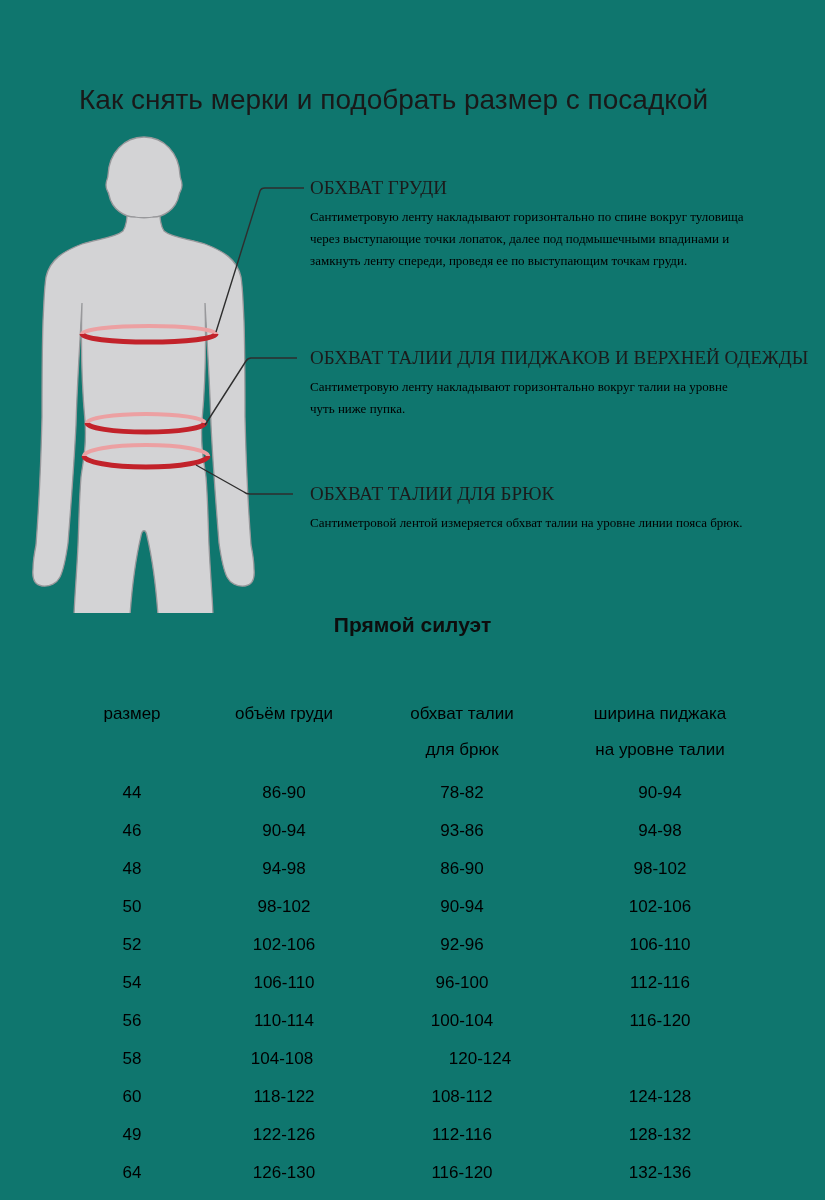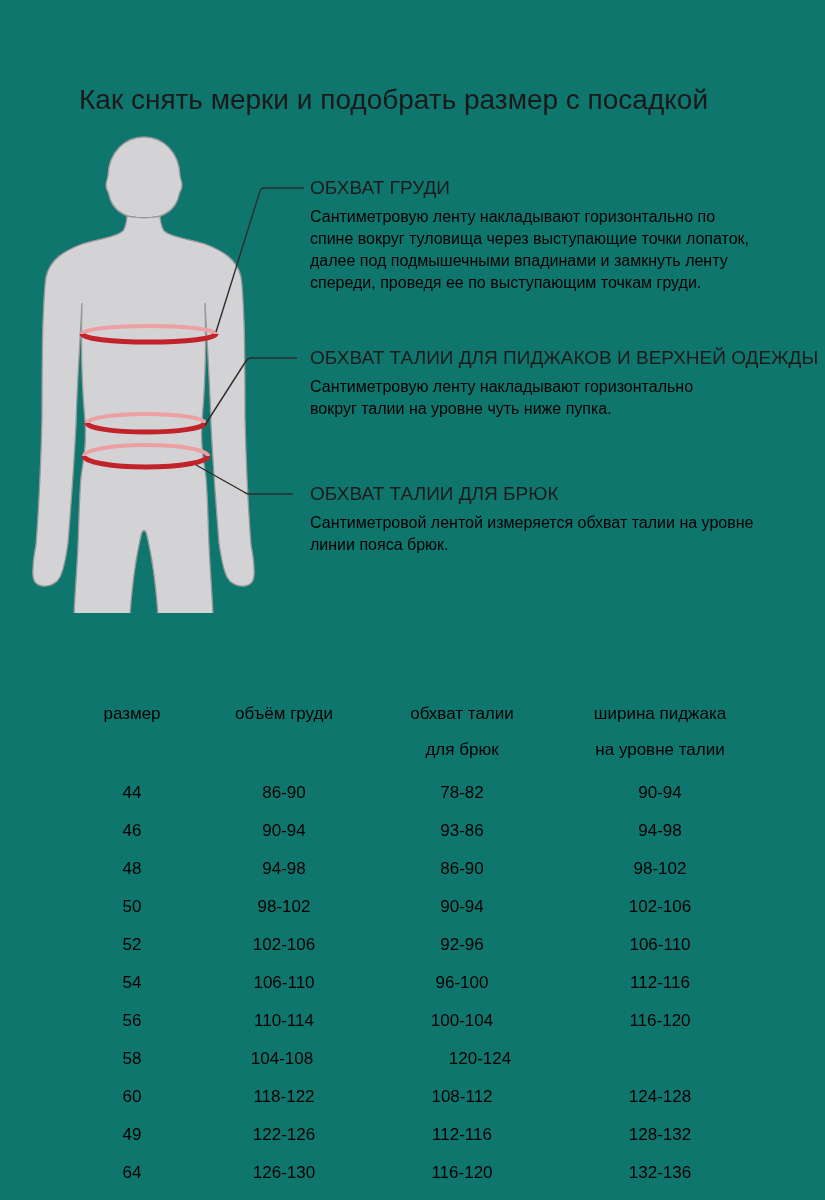--- a/index.html
+++ b/index.html
@@ -5,23 +5,23 @@
   html,body{margin:0;padding:0;background:#fff;}
   .page{
     position:relative;width:825px;height:1200px;background:#0f766e;
     font-family:"Liberation Sans",sans-serif;color:#111;overflow:hidden;
   }
   .page-title{
     position:absolute;left:79px;top:84px;font-size:28px;font-weight:400;
     color:#191919;white-space:nowrap;
   }
   .figure-svg{position:absolute;left:20px;top:125px;}
-  .callout{position:absolute;}
+  .callout{position:absolute;font-family:Liberation Serif, serif;}
   .callout-label{font-size:19px;color:#1b1b1b;white-space:nowrap;font-weight:400;}
-  .callout-desc{font-size:16px;line-height:22px;color:#000;margin-top:7px;}
+  .callout-desc{font-size:13px;line-height:22px;color:#000;margin-top:7px;}
   #callout-chest{left:310px;top:177px;width:452px;}
   #callout-waist-jacket{left:310px;top:347px;width:424px;}
   #callout-waist-trousers{left:310px;top:483px;width:468px;}
   .table-title{
     position:absolute;left:0;top:613px;width:825px;text-align:center;
     font-size:21px;font-weight:bold;color:#0d0d0d;
   }
   .table-wrap{position:absolute;left:70px;top:660px;width:700px;font-size:17px;color:#000;margin-top:36px;}
   .thead-line{display:flex;height:36px;}
   .trow{display:flex;height:38px;}
@@ -111,20 +111,21 @@
   <div class="callout" id="callout-waist-jacket">
     <div class="callout-label">ОБХВАТ ТАЛИИ ДЛЯ ПИДЖАКОВ И ВЕРХНЕЙ ОДЕЖДЫ</div>
     <div class="callout-desc">Сантиметровую ленту накладывают горизонтально вокруг талии на уровне чуть ниже пупка.</div>
   </div>
 
   <div class="callout" id="callout-waist-trousers">
     <div class="callout-label">ОБХВАТ ТАЛИИ ДЛЯ БРЮК</div>
     <div class="callout-desc">Сантиметровой лентой измеряется обхват талии на уровне линии пояса брюк.</div>
   </div>
 
+  <div class="table-title">Прямой силуэт</div>
 
   <div class="table-wrap">
     <div class="thead-line">
       <div class="tcell c0">размер</div>
       <div class="tcell c1">объём груди</div>
       <div class="tcell c2">обхват талии</div>
       <div class="tcell c3">ширина пиджака</div>
     </div>
     <div class="thead-line">
       <div class="tcell c0"></div>

